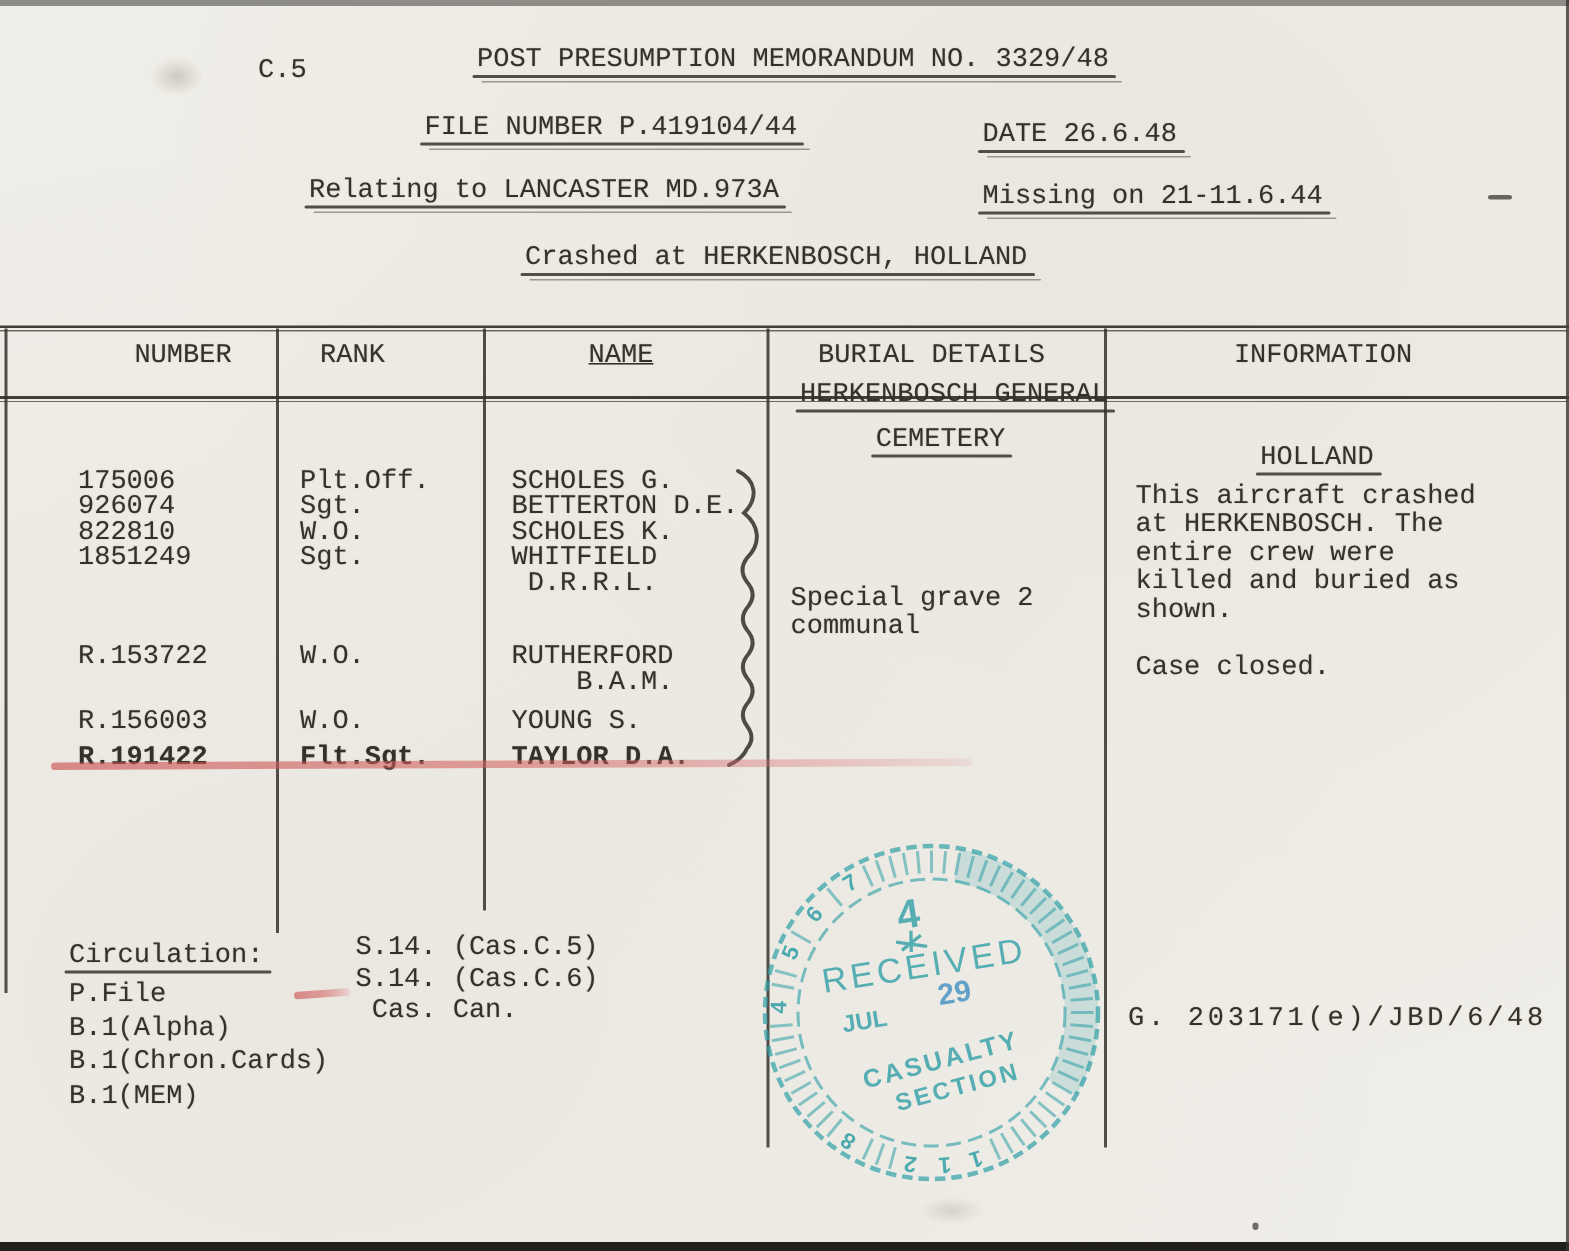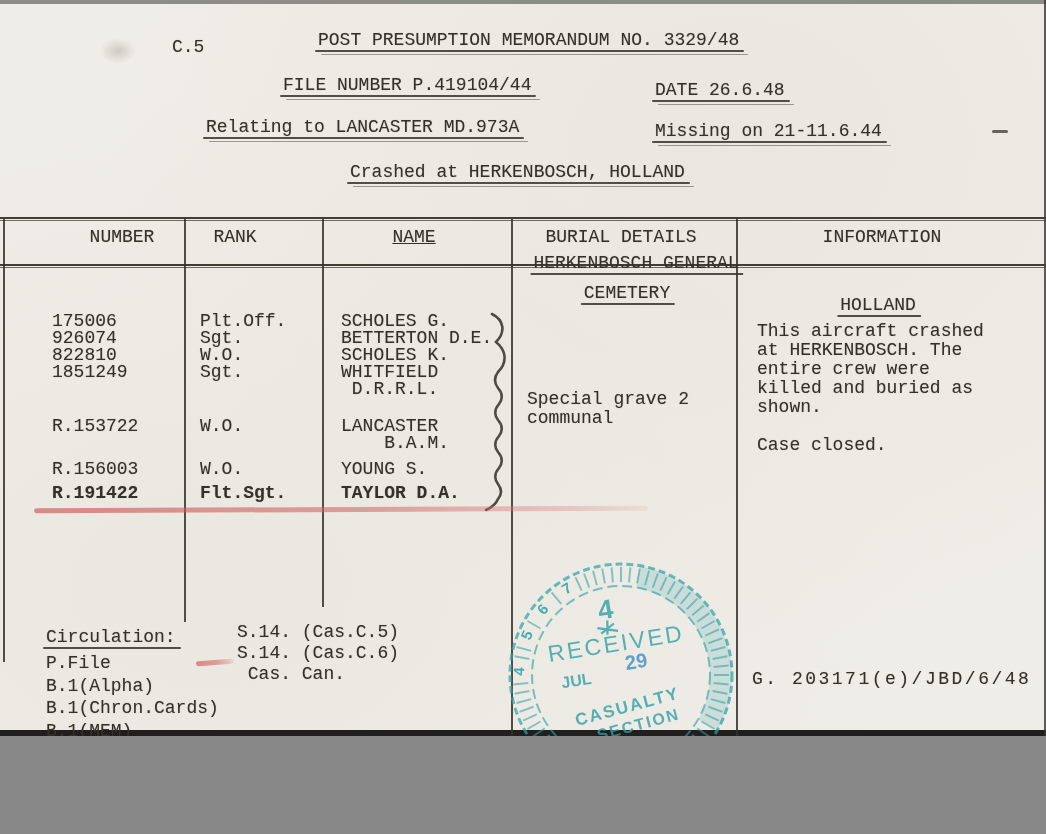--- a/index.html
+++ b/index.html
@@ -1,17 +1,17 @@
 <!DOCTYPE html>
 <html><head>
 <meta charset="utf-8">
 <style>
   html,body{margin:0;padding:0;background:#888;}
   #page{
-    position:relative;width:1046px;height:736px;overflow:hidden;
+    position:relative;width:1046px;height:834px;overflow:hidden;
     background:#efede7;
     background-image:
       radial-gradient(ellipse at 70% 20%, rgba(230,227,218,.6), transparent 60%),
       radial-gradient(ellipse at 20% 80%, rgba(228,226,218,.5), transparent 60%);
     font-family:"Liberation Mono", monospace;
   }
   .abs{position:absolute;}
   .tw{
     position:absolute;
     font-family:"Liberation Mono", monospace;
@@ -30,21 +30,21 @@
   }
   
   .hline{position:absolute;left:0;width:1046px;height:4px;
     background:linear-gradient(to bottom,#413e36 0,#413e36 2px,transparent 2px,transparent 3px,rgba(65,62,54,.75) 3px,rgba(65,62,54,.75) 4px);}
   .vline{position:absolute;width:2px;background:rgba(52,49,43,.85);}
   
   #rows{position:absolute;left:0;top:314px;width:520px;}
   .trow{position:relative;height:17px;}
   .trow span{top:-2px;}
   .cnum{left:52px;} .crank{left:200px;} .cname{left:341px;}
-  .g24{margin-top:20px;} .g9{margin-top:9px;} .g7{margin-top:7px;font-weight:bold;}
+  .g24{margin-top:32px;} .g9{margin-top:9px;} .g7{margin-top:7px;font-weight:bold;}
   
   .redline{position:absolute;border-radius:3px;
     background:linear-gradient(to right, rgba(205,85,85,.65) 0%, rgba(210,95,95,.55) 55%, rgba(220,120,120,.35) 85%, rgba(225,140,140,.15) 100%);}
   
   .edge-top{position:absolute;left:0;top:0;width:1046px;height:4px;background:#8d8c87;}
   .edge-bottom{position:absolute;left:0;bottom:0;width:1046px;height:6px;background:#201f1d;}
   .edge-right{position:absolute;right:0;top:0;width:2px;height:834px;background:rgba(55,53,50,.8);}
   .smudge{position:absolute;border-radius:50%;pointer-events:none;}
   .mark{position:absolute;background:#3a3733;border-radius:2px;}
   
@@ -111,21 +111,21 @@
       <span class="tw cname">WHITFIELD</span>
     </div>
     <div class="trow">
       <span class="tw cnum"></span>
       <span class="tw crank"></span>
       <span class="tw cname"> D.R.R.L.</span>
     </div>
     <div class="trow g24">
       <span class="tw cnum">R.153722</span>
       <span class="tw crank">W.O.</span>
-      <span class="tw cname">LANCASTER</span>
+      <span class="tw cname">RUTHERFORD</span>
     </div>
     <div class="trow">
       <span class="tw cnum"></span>
       <span class="tw crank"></span>
       <span class="tw cname">    B.A.M.</span>
     </div>
     <div class="trow g9">
       <span class="tw cnum">R.156003</span>
       <span class="tw crank">W.O.</span>
       <span class="tw cname">YOUNG S.</span>

